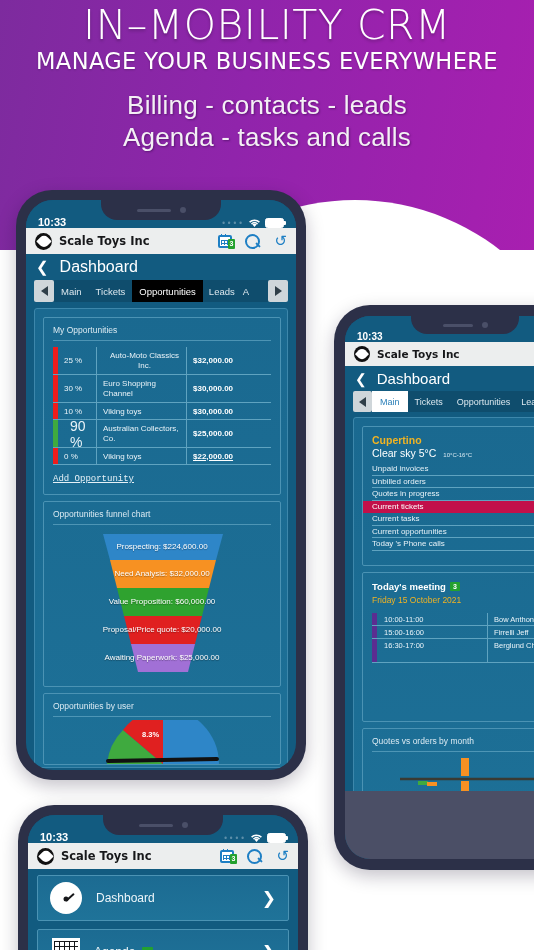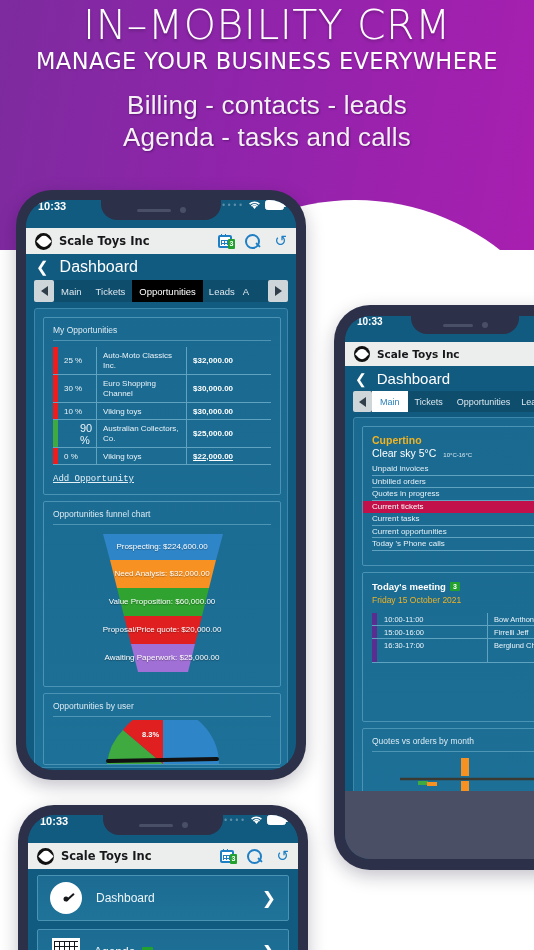--- a/index.html
+++ b/index.html
@@ -45,21 +45,21 @@
   .notch{
     position:absolute; left:50%; transform:translateX(-50%);
     background:#2c3048; border-bottom-left-radius:16px; border-bottom-right-radius:16px; z-index:6;
     display:flex; align-items:center; justify-content:center; gap:9px;
   }
   .notch .spk{ background:#4a4f68; border-radius:4px; }
   .notch .cam{ background:#4a4f68; border-radius:50%; }
   .sidebtn{ position:absolute; background:#2c3048; border-radius:3px;}
 
   
-  .statusbar{ position:absolute; left:0; top:0; width:100%; background:#125b80; display:flex; align-items:flex-start; z-index:5;gap:40px;}
+  .statusbar{ position:absolute; left:0; top:0; width:100%; background:#125b80; display:flex; align-items:flex-end; z-index:5;gap:40px;}
   .sb-time{ color:#fff; font-family:"Liberation Sans",sans-serif; font-weight:700;}
   .sb-right{ margin-left:auto; display:flex; align-items:center; gap:4px;}
   .bat{ border:1.5px solid #fff; border-radius:2.5px; background:#fff; position:relative;}
   .bat:after{content:"";position:absolute;right:-3px;top:30%;width:2px;height:40%;background:#fff;border-radius:0 1px 1px 0;}
 
   
   .appbar{ background:#eceeee; display:flex; align-items:center; width:100%;}
   .logo{ background:#111; border-radius:50%; position:relative; overflow:hidden; flex:none;}
   .logo:before{content:"";position:absolute;left:50%;top:50%;width:62%;height:62%;transform:translate(-50%,-50%) rotate(45deg);background:#fff;border-radius:48% 6% 48% 6%;}
   .appname{ color:#17181a; font-family:"DejaVu Sans",sans-serif; font-weight:700;}
@@ -204,41 +204,41 @@
         </span>
       </div>
 
       <div class="panel" style="position:absolute;left:8px;top:108px;width:254px;height:460px;border-radius:3px;">
 
         <div class="card" style="position:absolute;left:8px;top:8px;width:238px;height:178px;border-radius:2px;">
           <div class="card-title" style="font-size:8.5px;padding:7px 0 5px 9px;">My Opportunities</div>
           <div class="card-rule" style="margin:0 9px 6px 9px;"></div>
 
           <div style="padding:0 9px;">
-            <div class="opp-row" style="height:28px;">
+            <div class="opp-row" style="height:28px;text-align:center;">
               <span class="opp-bar" style="background:#ee1c1c;"></span>
               <span class="opp-pct" style="font-size:8px;width:38px;padding-left:6px;">25 %</span>
               <span class="opp-name" style="font-size:8px;width:90px;padding-left:6px;line-height:1.25;">Auto-Moto Classics Inc.</span>
               <span class="opp-amt" style="font-size:8px;flex:1;padding-left:6px;">$32,000.00</span>
             </div>
             <div class="opp-row" style="height:28px;">
               <span class="opp-bar" style="background:#ee1c1c;"></span>
               <span class="opp-pct" style="font-size:8px;width:38px;padding-left:6px;">30 %</span>
               <span class="opp-name" style="font-size:8px;width:90px;padding-left:6px;line-height:1.25;">Euro Shopping Channel</span>
               <span class="opp-amt" style="font-size:8px;flex:1;padding-left:6px;">$30,000.00</span>
             </div>
             <div class="opp-row" style="height:17px;">
               <span class="opp-bar" style="background:#ee1c1c;"></span>
               <span class="opp-pct" style="font-size:8px;width:38px;padding-left:6px;">10 %</span>
               <span class="opp-name" style="font-size:8px;width:90px;padding-left:6px;">Viking toys</span>
               <span class="opp-amt" style="font-size:8px;flex:1;padding-left:6px;">$30,000.00</span>
             </div>
             <div class="opp-row" style="height:28px;">
               <span class="opp-bar" style="background:#3faa3f;"></span>
-              <span class="opp-pct" style="font-size:11px;width:38px;padding-left:22px;">90 %</span>
+              <span class="opp-pct" style="font-size:14px;width:38px;padding-left:12px;">90 %</span>
               <span class="opp-name" style="font-size:8px;width:90px;padding-left:6px;line-height:1.25;">Australian Collectors, Co.</span>
               <span class="opp-amt" style="font-size:8px;flex:1;padding-left:6px;">$25,000.00</span>
             </div>
             <div class="opp-row" style="height:17px;">
               <span class="opp-bar" style="background:#ee1c1c;"></span>
               <span class="opp-pct" style="font-size:8px;width:38px;padding-left:6px;">0 %</span>
               <span class="opp-name" style="font-size:8px;width:90px;padding-left:6px;">Viking toys</span>
               <span class="opp-amt" style="font-size:8px;flex:1;padding-left:6px;text-decoration:underline;">$22,000.00</span>
             </div>
             <a class="addlink" style="display:inline-block;font-size:9px;margin-top:9px;">Add Opportunity</a>

